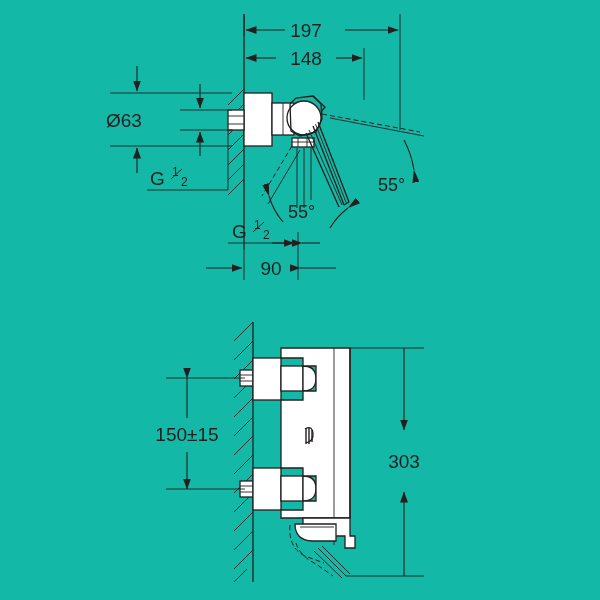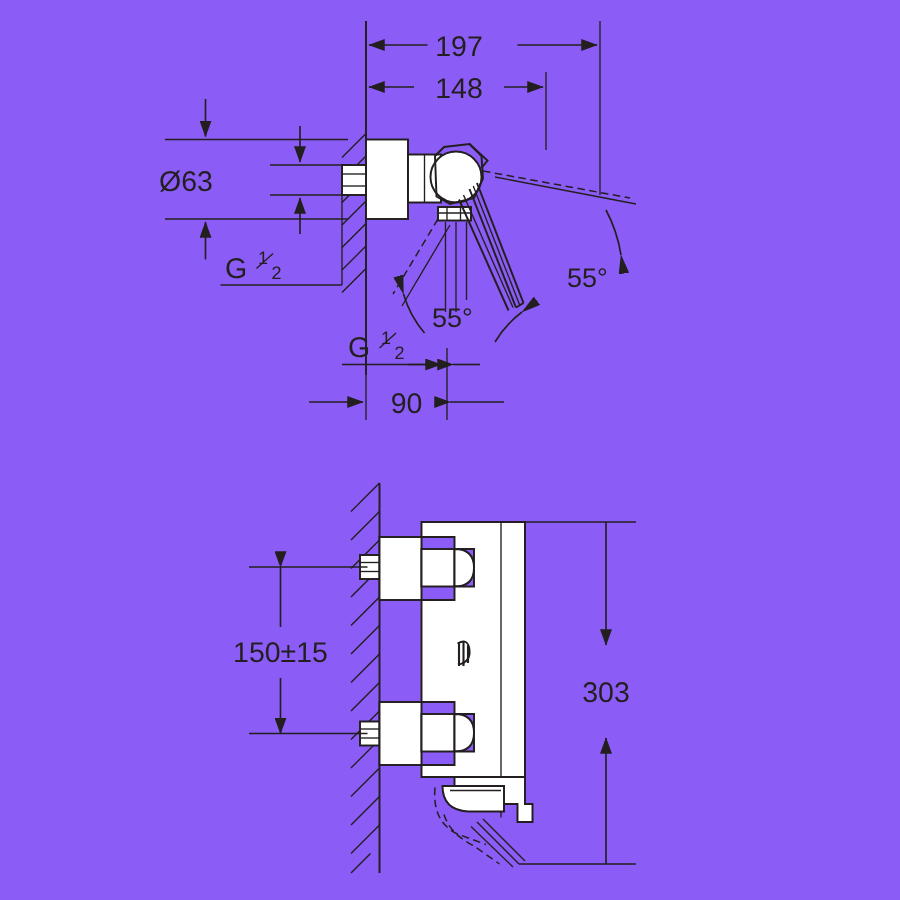--- a/index.html
+++ b/index.html
@@ -1,20 +1,20 @@
 <!DOCTYPE html>
 <html><head>
 <meta charset="utf-8">
 <title>Technical Drawing</title>
 <style>
   html,body{margin:0;padding:0;background:#ffffff;}
   #root{
     position:relative;
     width:600px;height:600px;
-    background:#8b5cf6;
+    background:#14b8a6;
     font-family:"Liberation Sans", sans-serif;
     overflow:hidden;
   }
   svg{position:absolute;top:0;left:0;width:600px;height:600px;display:block;}
   .dimtext{
     font-family:"Liberation Sans", sans-serif;
     font-size:19px;
     fill:#231f20;
   }
   .dimtext-sm{

